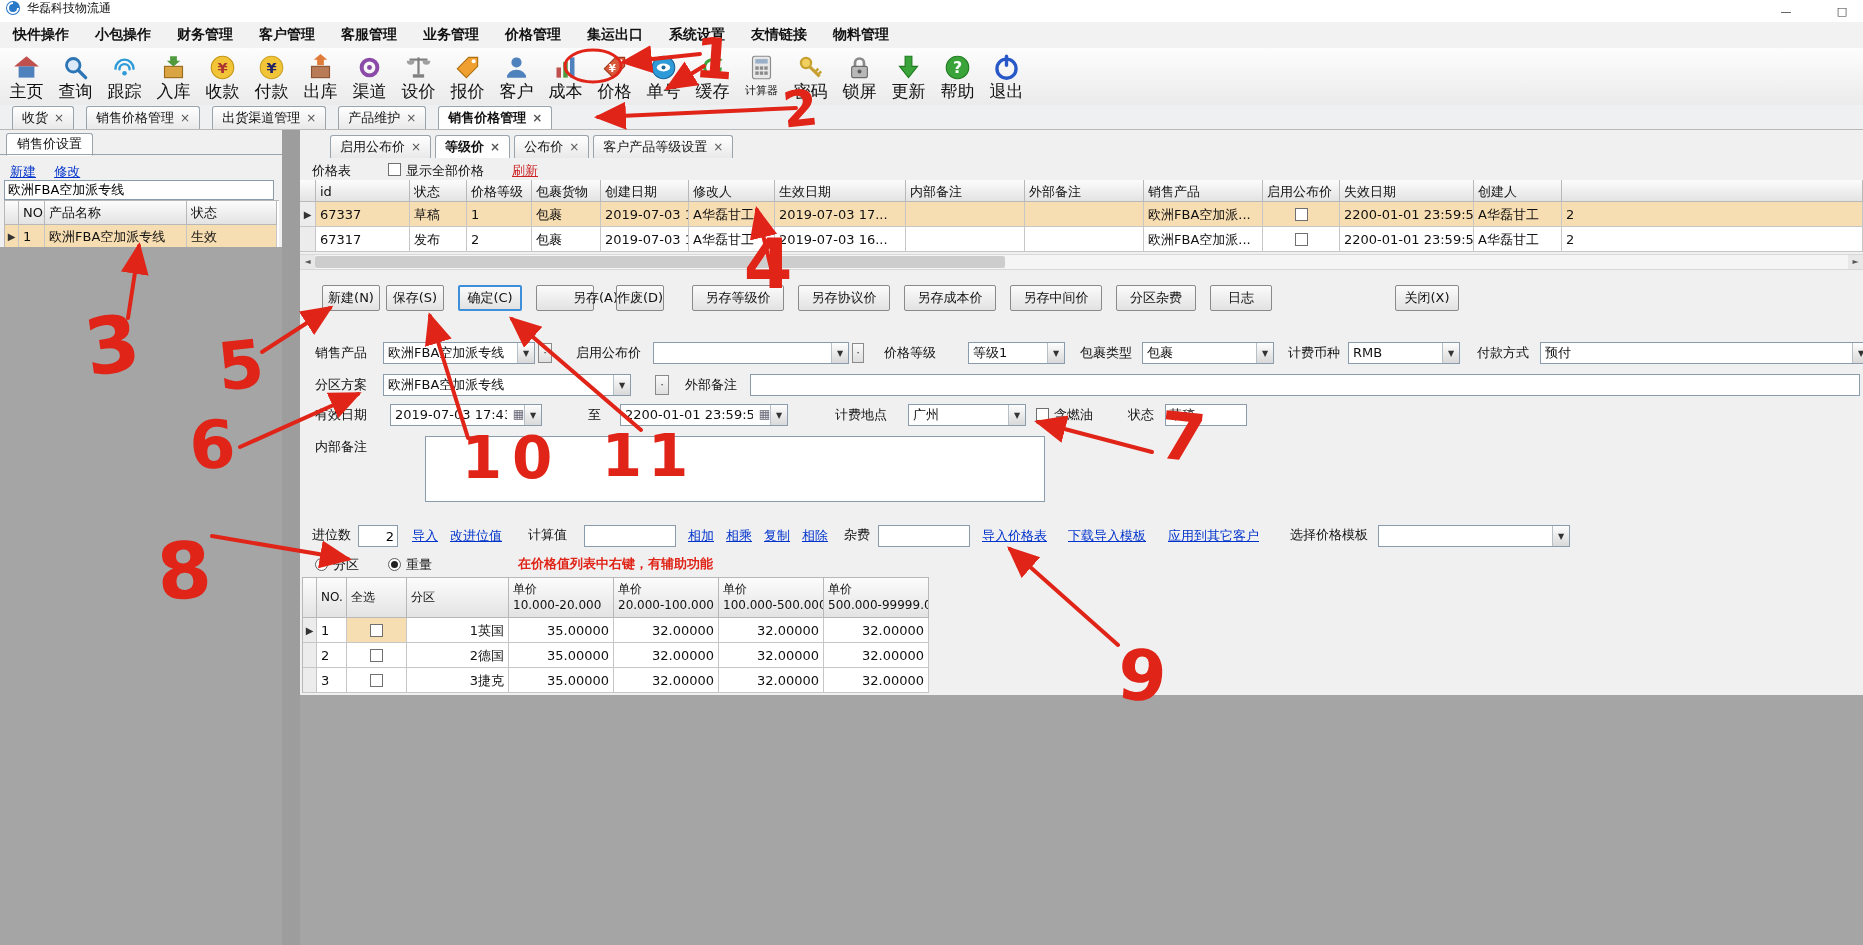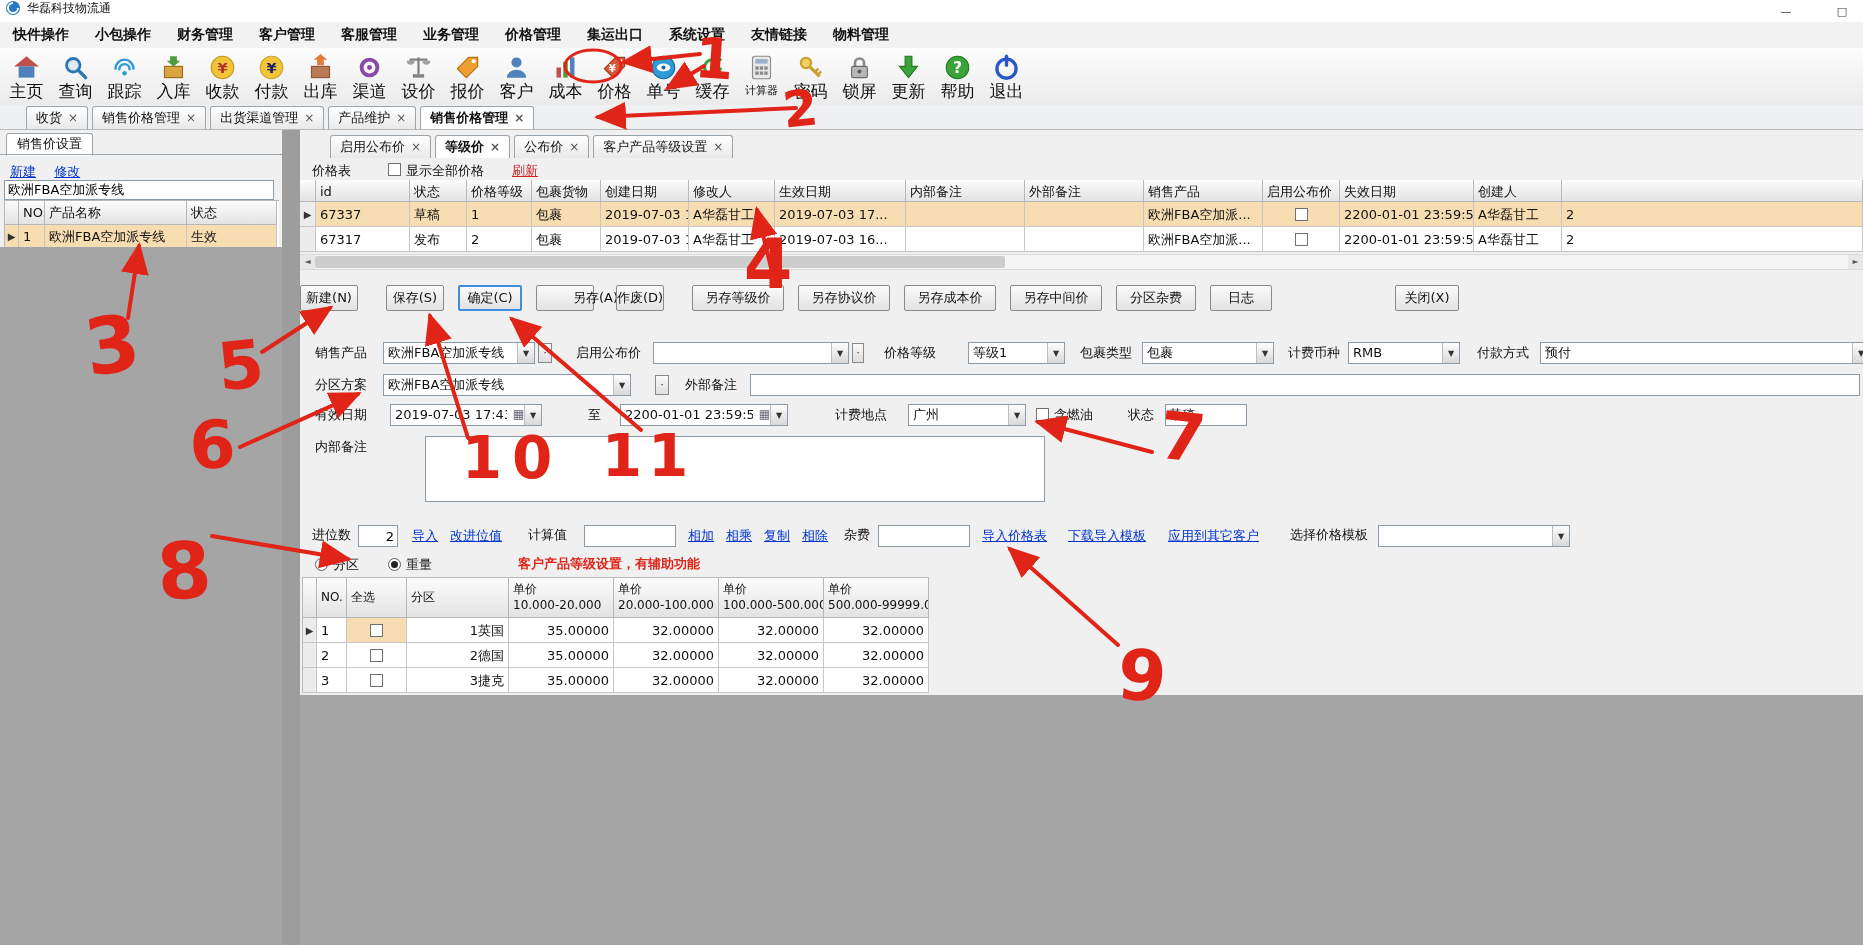--- a/index.html
+++ b/index.html
@@ -19,21 +19,21 @@
   .menu-item{padding:0 13px;font-size:14px;font-weight:600;white-space:nowrap;cursor:default;}
 
   
   .toolbar{position:absolute;left:0;top:48px;right:0;height:57px;background:linear-gradient(#fdfdfd,#ebebeb);border-bottom:1px solid #c6c6c6;display:flex;padding-left:2px;}
   .tbtn{width:47px;display:flex;flex-direction:column;align-items:center;justify-content:center;gap:1px;cursor:pointer;border:1px solid transparent;}
   .tbtn svg{width:27px;height:27px;}
   .tlbl{font-size:17px;line-height:18px;white-space:nowrap;}
   .tbtn.small .tlbl{font-size:11px;}
 
   
-  .tabbar{position:absolute;left:0;top:105px;right:0;height:25px;background:#eef0f2;border-bottom:1px solid #b8b8b8;display:flex;align-items:flex-end;padding-left:26px;gap:4px;box-sizing:border-box;text-align:center;}
+  .tabbar{position:absolute;left:0;top:105px;right:0;height:25px;background:#eef0f2;border-bottom:1px solid #b8b8b8;display:flex;align-items:flex-end;padding-left:12px;gap:12px;box-sizing:border-box;text-align:center;}
   .tab{height:22px;padding:0 9px;border:1px solid #9aa4ad;border-bottom:none;border-radius:3px 3px 0 0;background:linear-gradient(#ffffff,#e9e9e9);font-size:13px;display:flex;align-items:center;gap:6px;cursor:pointer;white-space:nowrap;}
   .tab.active{background:#fff;font-weight:bold;}
   .tclose{font-size:12px;color:#555;}
 
   
   .sidebar{position:absolute;left:0;top:130px;width:282px;bottom:0;background:#f0f0f0;}
   .splitter{position:absolute;left:282px;top:130px;width:18px;bottom:0;background:#9d9d9d;}
   .sb-tab{position:absolute;left:6px;top:3px;height:21px;padding:0 10px;background:#fff;border:1px solid #9aa4ad;border-bottom:1px solid #fff;border-radius:3px 3px 0 0;line-height:20px;font-size:13px;}
   .sb-tabstrip{position:absolute;left:0;top:24px;right:0;height:1px;background:#9aa4ad;}
   .sb-links{position:absolute;left:10px;top:32px;height:18px;}
@@ -439,21 +439,21 @@
         <div class="gc w-fx">2</div>
       </div>
     </div>
     <div class="hscroll">
       <span class="harrow" style="left:0;">◄</span>
       <span class="hthumb"></span>
       <span class="harrow" style="right:0;">►</span>
     </div>
 
     <div>
-      <div class="btn" style="left:0;top:155px;width:58px;">新建(N)</div>
+      <div class="btn" style="left:22px;top:155px;width:58px;">新建(N)</div>
       <div class="btn" style="left:86px;top:155px;width:58px;">保存(S)</div>
       <div class="btn focus" style="left:158px;top:155px;width:64px;">确定(C)</div>
       <div class="btn" style="left:236px;top:155px;width:58px;padding-left:36px;">另存(A)</div>
       <div class="btn" style="left:316px;top:155px;width:48px;">作废(D)</div>
       <div class="btn" style="left:392px;top:155px;width:92px;">另存等级价</div>
       <div class="btn" style="left:498px;top:155px;width:92px;">另存协议价</div>
       <div class="btn" style="left:604px;top:155px;width:92px;">另存成本价</div>
       <div class="btn" style="left:710px;top:155px;width:92px;">另存中间价</div>
       <div class="btn" style="left:816px;top:155px;width:80px;">分区杂费</div>
       <div class="btn" style="left:910px;top:155px;width:62px;">日志</div>
@@ -548,21 +548,21 @@
       <span class="lbl" style="left:990px;top:394px;">选择价格模板</span>
       <div class="combo" style="left:1078px;top:395px;width:192px;">
           <span class="val"></span>
           <span class="dd">▼</span>
         </div>
 
       <span class="radio" style="position:absolute;left:15px;top:428px;"></span>
       <span class="lbl" style="left:33px;top:424px;">分区</span>
       <span class="radio checked" style="position:absolute;left:88px;top:428px;"></span>
       <span class="lbl" style="left:106px;top:424px;">重量</span>
-      <span class="redtext" style="left:218px;top:424px;">客户产品等级设置，有辅助功能</span>
+      <span class="redtext" style="left:218px;top:424px;">在价格值列表中右键，有辅助功能</span>
     </div>
 
     <div class="zt">
       <div class="grow hrow">
         <div class="gc ghc z-mk"></div>
         <div class="gc ghc z-no">
             <span>NO.</span>
           </div>
         <div class="gc ghc z-al">
             <span>全选</span>

